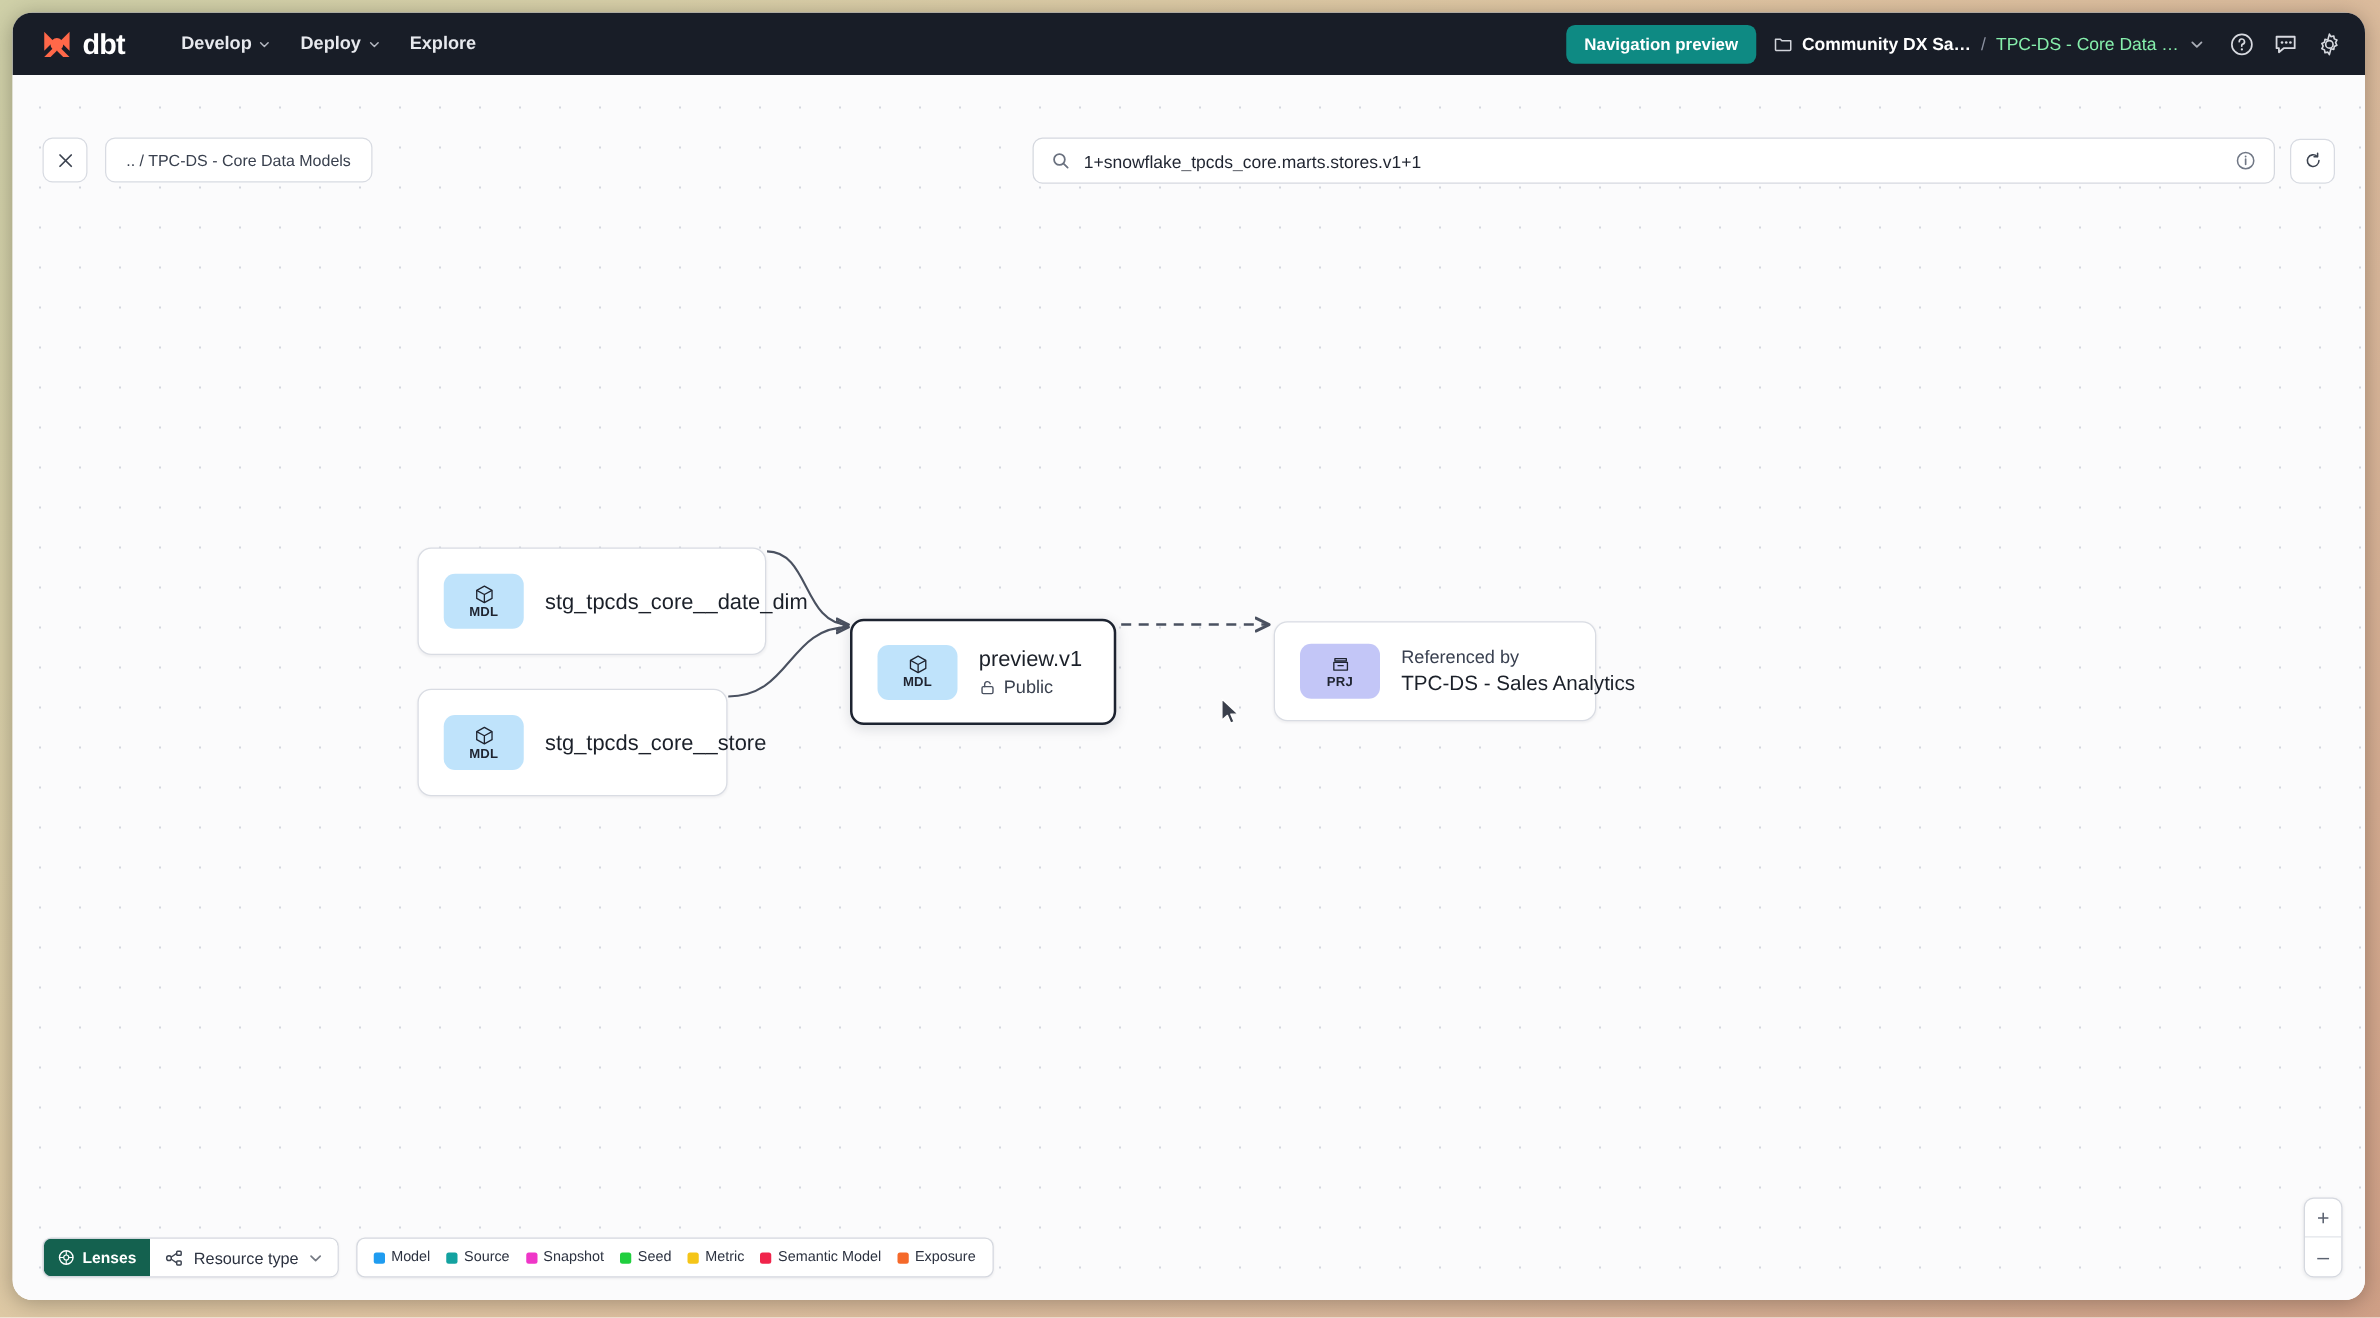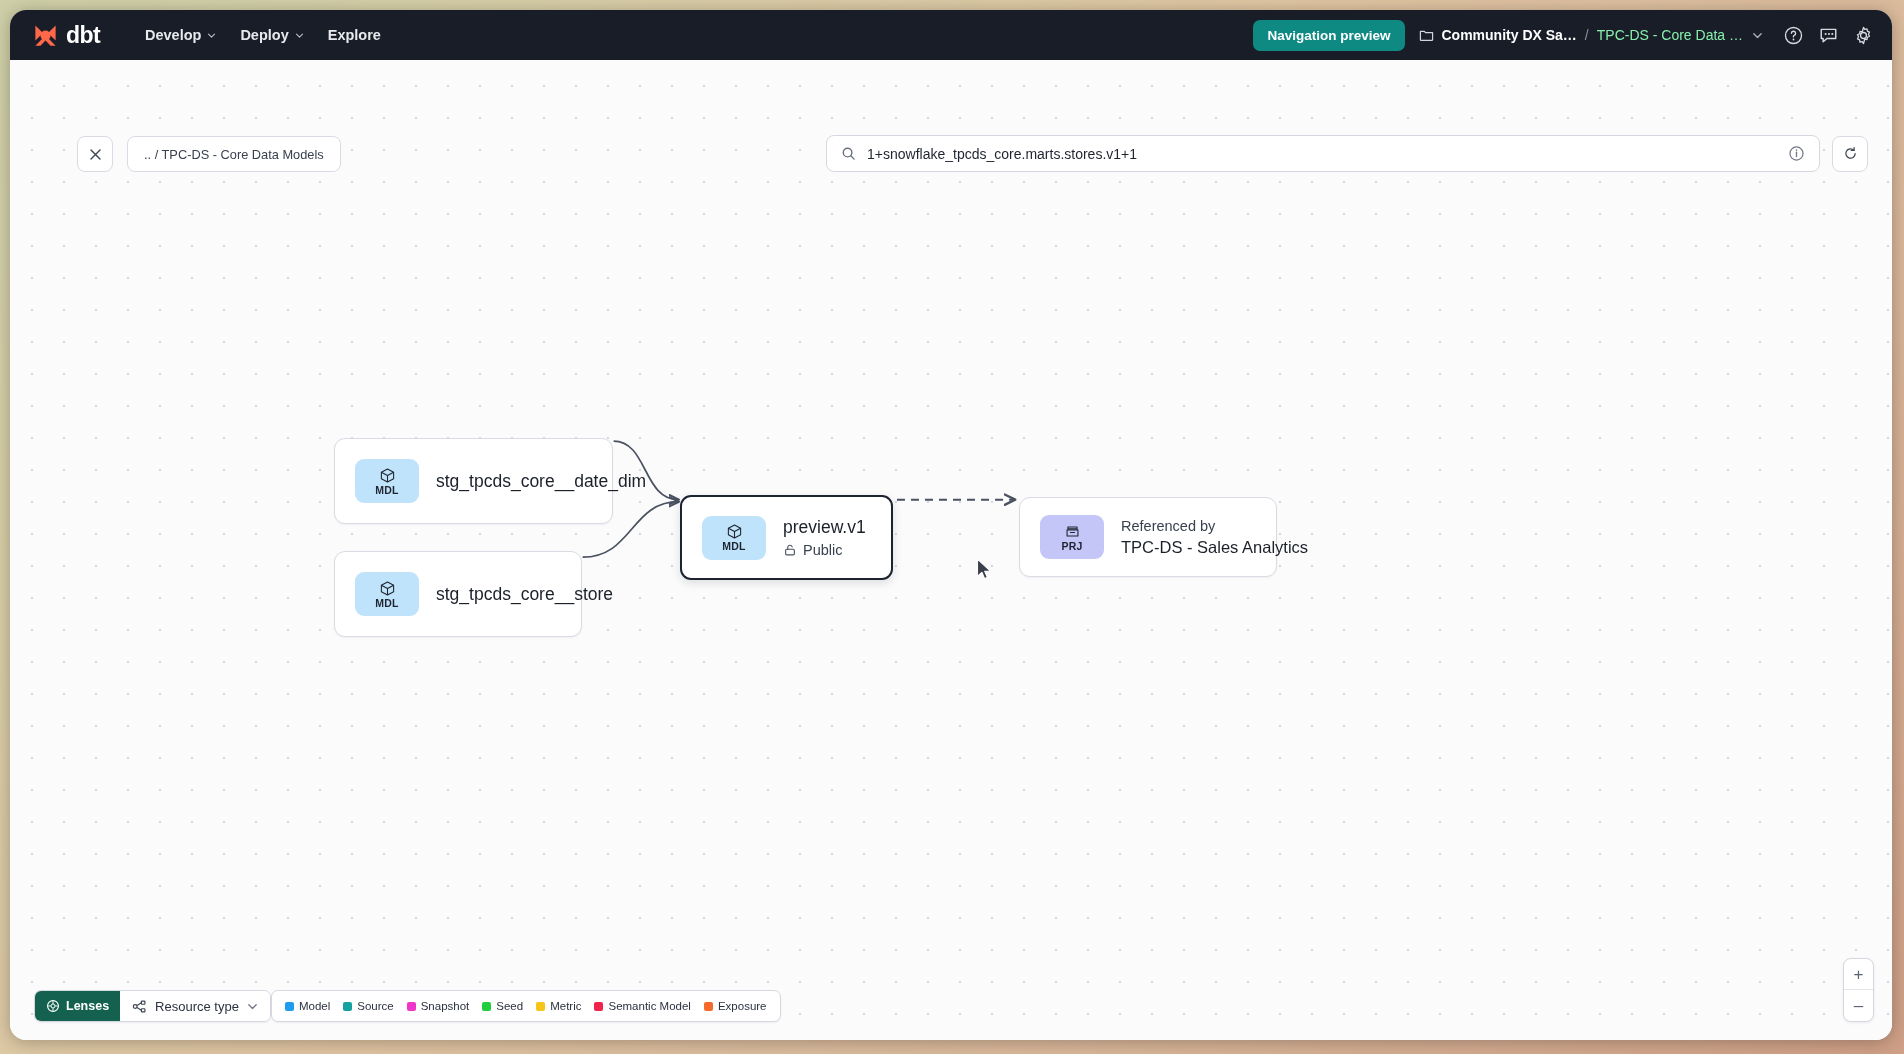--- a/index.html
+++ b/index.html
@@ -51,23 +51,22 @@
   .bc-link { font-weight: 700; cursor: pointer; white-space: nowrap; }
   .bc-sep { color: #8b91a0; font-weight: 400; }
   .bc-plain { font-weight: 400; color: #86efac; white-space: nowrap; cursor: pointer; }
   .bc-caret { width: 11px; height: 11px; opacity: .8; margin-left: 1px; cursor: pointer; }
   .topicon { width: 21px; height: 21px; cursor: pointer; opacity: .93; display:block; }
   .topicons { display: flex; align-items: center; gap: 14px; margin-left: 6px; }
 
   
   .toolbar {
     position: absolute; top: 50px; left: 0; right: 0; height: 62px;
-    display: flex; align-items: flex-end; padding: 0 24px; z-index: 20;
+    display: flex; align-items: flex-start; padding: 0 24px; z-index: 20;
     pointer-events: none;
-    margin-left: 43px;
   }
   .toolbar > * { pointer-events: auto; }
   .icon-btn-sq {
     width: 36px; height: 36px; border: 1px solid #d8dbe2; background: #fff;
     border-radius: 8px; display: flex; align-items: center; justify-content: center;
     cursor: pointer; flex: 0 0 auto;
   }
   .icon-btn-sq svg { width: 15px; height: 15px; }
   .crumb-pill {
     margin-left: 14px; height: 36px;
@@ -126,21 +125,21 @@
   .node-title { font-size: 17.5px; color: #1b2029; font-weight: 400; white-space: nowrap; }
   .node-body { display: flex; flex-direction: column; gap: 4px; }
   .node-sub { display: flex; align-items: center; gap: 6px; font-size: 14.5px; color: #39404e; }
   .node-sub svg { width: 14px; height: 14px; }
   .node-kicker { font-size: 14.5px; color: #394050; }
   .node-name2 { font-size: 16.5px; color: #1b2029; white-space: nowrap; }
 
   
   .bottombar {
     position: absolute; left: 24px; bottom: 18px;
-    display: flex; align-items: center; z-index: 15;
+    display: flex; align-items: center; gap: 14px; z-index: 15;
   }
   .lenses-group {
     display: flex; align-items: stretch; height: 32px;
     border-radius: 7px; overflow: hidden;
     border: 1px solid #d5d8df; background: #fff;
     box-shadow: 0 1px 2px rgba(16,24,40,.06);
   }
   .lenses-btn {
     background: #14614f; color: #fff; display: flex; align-items: center; gap: 6px;
     padding: 0 11px; font-size: 12.5px; font-weight: 600; cursor: pointer;

